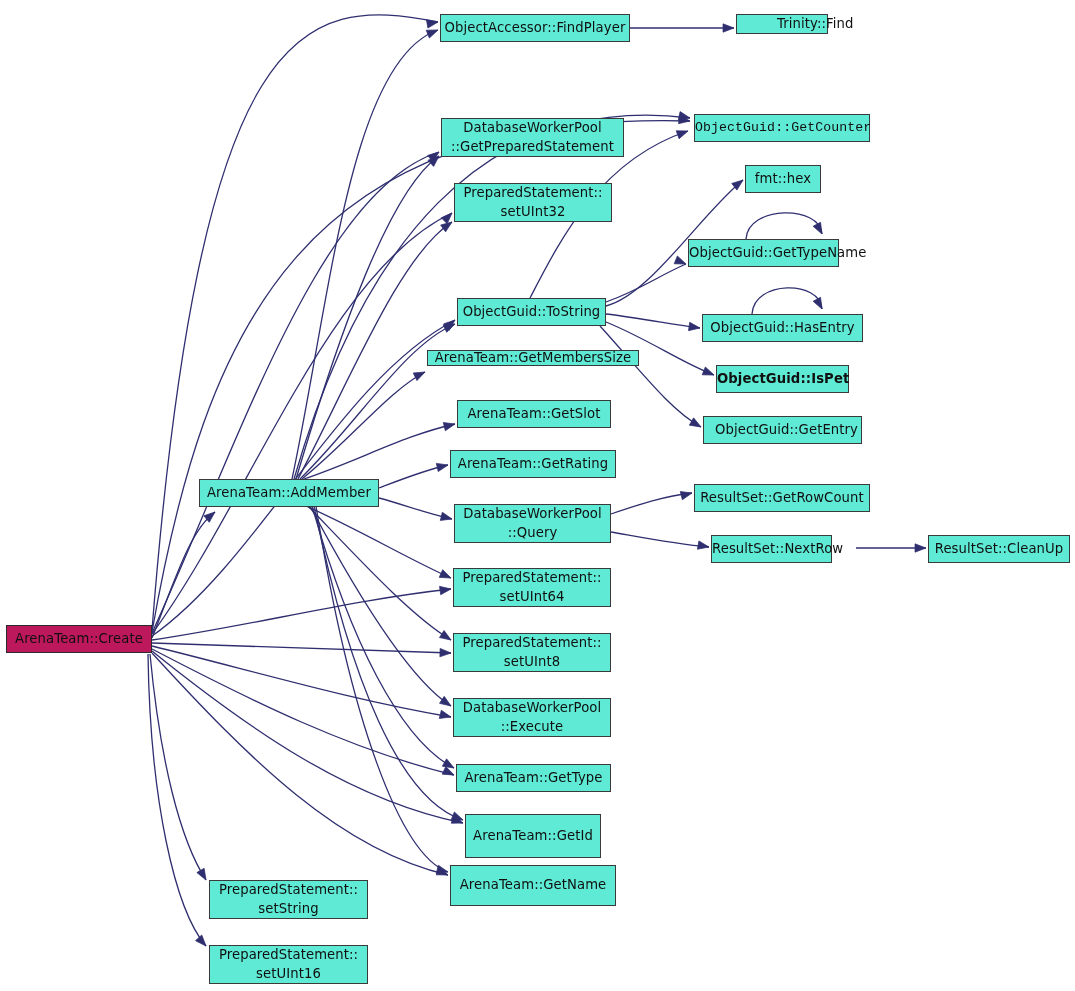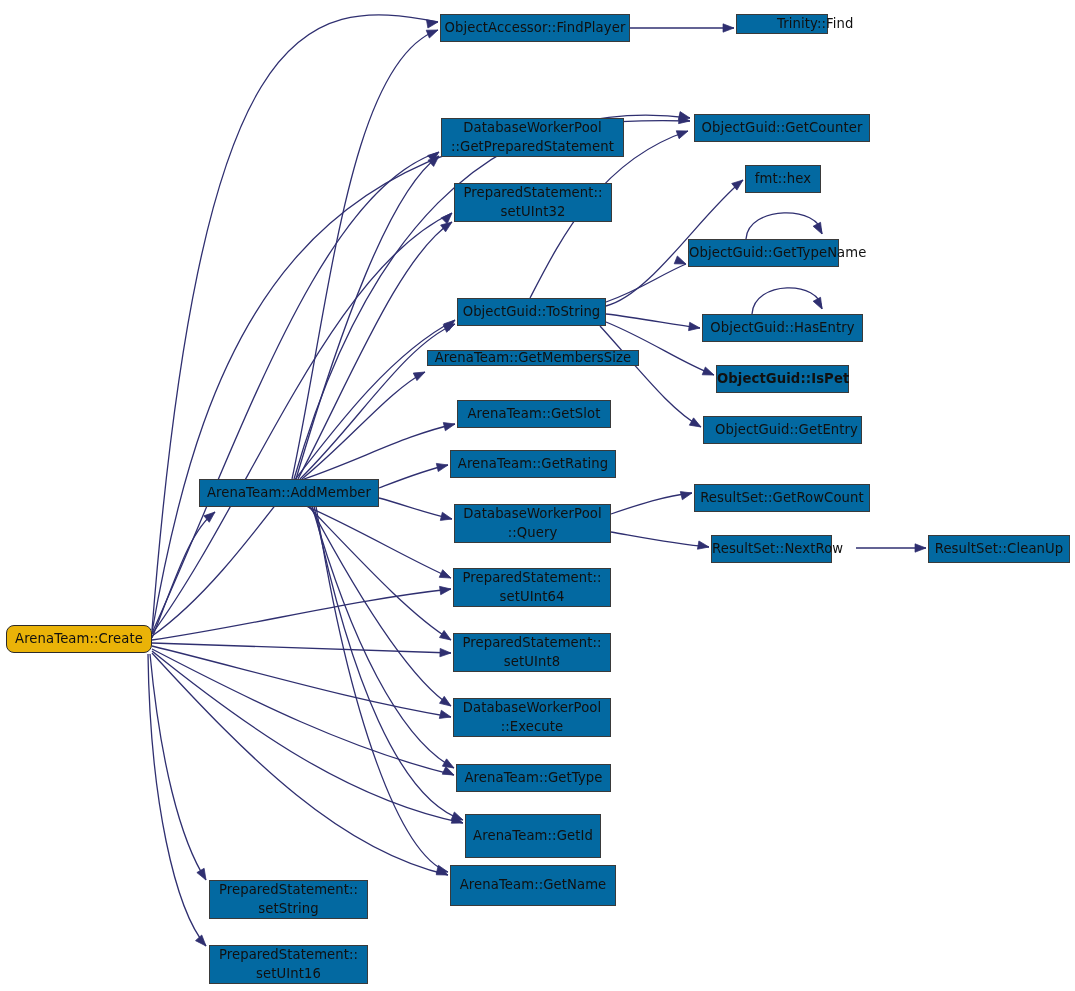--- a/index.html
+++ b/index.html
@@ -28,36 +28,35 @@
   }
   .edge-head {
     fill: #2f2f70;
     stroke: #2f2f70;
     stroke-width: 0.7;
   }
   .node-box {
     position: absolute;
     box-sizing: border-box;
     border: 1px solid #3a3a3a;
-    background: #0369a1;
+    background: #5eead4;
     color: #101010;
     display: flex;
     align-items: center;
     justify-content: center;
     text-align: center;
     font-size: 13.2px;
     line-height: 1.42;
     letter-spacing: 0.1px;
     white-space: pre-line;
     user-select: none;
   }
   .node-box.highlight {
-    background: #eab308;
+    background: #be185d;
     border-color: #2b2b2b;
-    border-radius: 8px;
   }
   .node-label {
     display: block;
     width: 100%;
     padding: 0 3px;
     white-space: pre-line;
   }
 </style>
 </head>
 <body>
@@ -147,21 +146,21 @@
         <polygon points="0,0 -11,-4.2 -11,4.2" class="edge-head" fill="#2f2f70" transform="translate(822,234) rotate(62)"></polygon>
         <polygon points="0,0 -11,-4.2 -11,4.2" class="edge-head" fill="#2f2f70" transform="translate(822,309) rotate(62)"></polygon>
         <polygon points="0,0 -11,-4.2 -11,4.2" class="edge-head" fill="#2f2f70" transform="translate(692,493) rotate(-14)"></polygon>
         <polygon points="0,0 -11,-4.2 -11,4.2" class="edge-head" fill="#2f2f70" transform="translate(709,547) rotate(10)"></polygon>
         <polygon points="0,0 -11,-4.2 -11,4.2" class="edge-head" fill="#2f2f70" transform="translate(926,548) rotate(0)"></polygon>
       </g>
   </svg>
   <div id="nodes-layer">
       <div class="node-box" style="left: 440px; top: 14px; width: 190px; height: 28px;"><span class="node-label">ObjectAccessor::FindPlayer</span></div>
       <div class="node-box" style="left: 736px; top: 14px; width: 92px; height: 20px; padding-left: 40px;"><span class="node-label">Trinity::Find</span></div>
-      <div class="node-box" style="left: 694px; top: 114px; width: 176px; height: 28px;"><span class="node-label">ObjectGuid::GetCounter</span></div>
+      <div class="node-box" style="left: 694px; top: 114px; width: 176px; height: 28px; font-family: Liberation Mono, monospace;"><span class="node-label">ObjectGuid::GetCounter</span></div>
       <div class="node-box" style="left: 441px; top: 118px; width: 183px; height: 39px;"><span class="node-label">DatabaseWorkerPool
 ::GetPreparedStatement</span></div>
       <div class="node-box" style="left: 745px; top: 165px; width: 76px; height: 28px;"><span class="node-label">fmt::hex</span></div>
       <div class="node-box" style="left: 454px; top: 183px; width: 158px; height: 39px;"><span class="node-label">PreparedStatement::
 setUInt32</span></div>
       <div class="node-box" style="left: 688px; top: 239px; width: 151px; height: 28px;"><span class="node-label">ObjectGuid::GetTypeName</span></div>
       <div class="node-box" style="left: 457px; top: 298px; width: 149px; height: 28px;"><span class="node-label">ObjectGuid::ToString</span></div>
       <div class="node-box" style="left: 702px; top: 314px; width: 161px; height: 28px;"><span class="node-label">ObjectGuid::HasEntry</span></div>
       <div class="node-box" style="left: 427px; top: 350px; width: 212px; height: 16px;"><span class="node-label">ArenaTeam::GetMembersSize</span></div>
       <div class="node-box" style="left: 716px; top: 365px; width: 133px; height: 28px; font-weight: bold;"><span class="node-label">ObjectGuid::IsPet</span></div>

